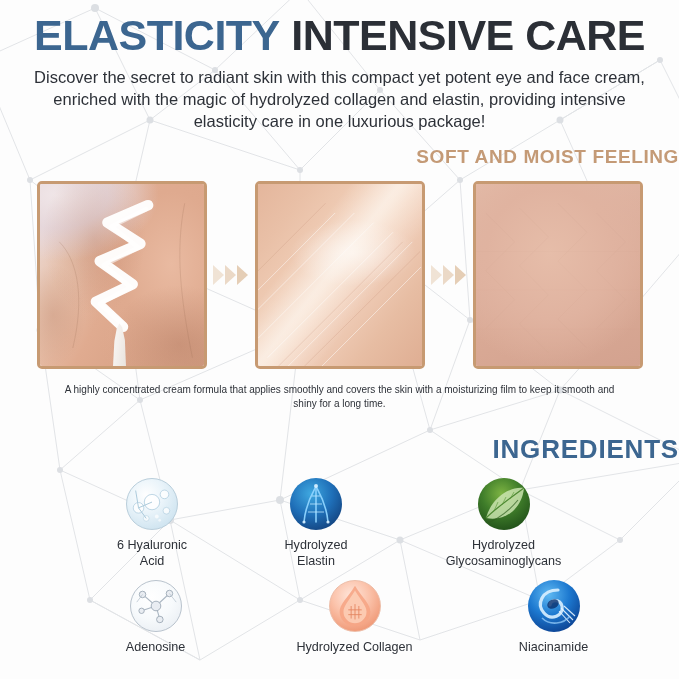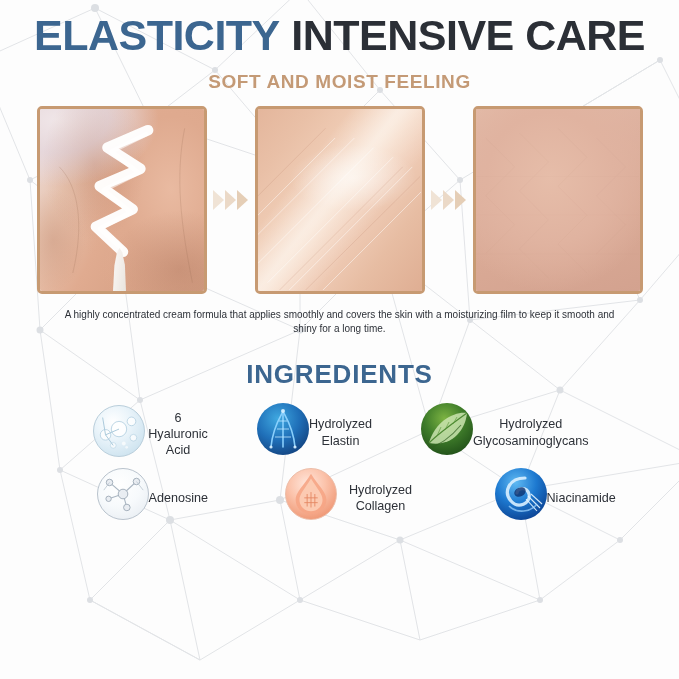--- a/index.html
+++ b/index.html
@@ -48,21 +48,21 @@
     text-align: center;
     margin: 10px auto 0 auto;
     width: 620px;
     font-size: 16.5px;
     line-height: 1.32;
     color: #2d3138;
     font-weight: 400;
   }
 
   .section-title {
-    text-align: center;
+    text-align: right;
     margin: 14px 0 0 0;
     font-size: 19px;
     font-weight: bold;
     letter-spacing: 0.6px;
     color: #C49A76;
   }
   .section-title.ingredients {
     color: #3C6690;
     font-size: 26px;
     letter-spacing: 0.8px;
@@ -179,20 +179,21 @@
     justify-content: center;
     align-items: flex-start;
     margin-top: 13px;
   }
   .ing-row.row1 { gap: 46px; }
   .ing-row.row2 { gap: 70px; margin-top: 10px; padding-left: 30px; }
 
   .ing {
     width: 118px;
     display: flex;
+    flex-direction: column;
     align-items: center;
     text-align: center;
   }
   .ing .disc {
     width: 52px; height: 52px;
     border-radius: 50%;
     overflow: hidden;
     position: relative;
     flex: 0 0 auto;
   }
@@ -313,20 +314,21 @@
       <circle cx="660" cy="60" r="3"></circle>
     </g>
   </svg>
 
   <div class="layer">
 
     <h1 class="title">
       <span class="t-blue">ELASTICITY</span><span>&nbsp;</span><span class="t-dark">INTENSIVE CARE</span>
     </h1>
 
+    <p class="subhead">Discover the secret to radiant skin with this compact yet potent eye and face cream, enriched with the magic of hydrolyzed collagen and elastin, providing intensive elasticity care in one luxurious package!</p>
 
     <h2 class="section-title">SOFT AND MOIST FEELING</h2>
 
     <div class="panels">
 
       <div class="panel">
         <div class="panel-inner">
           <div class="p1-bg" style="background:
               radial-gradient(ellipse 120% 70% at 10% 6%, #f0e6e8 0%, #e6d7db 26%, rgba(230,215,219,0) 52%),
               radial-gradient(ellipse 75% 95% at 80% 44%, #e9baa1 0%, #dfaa8f 42%, rgba(223,170,143,0) 78%),

